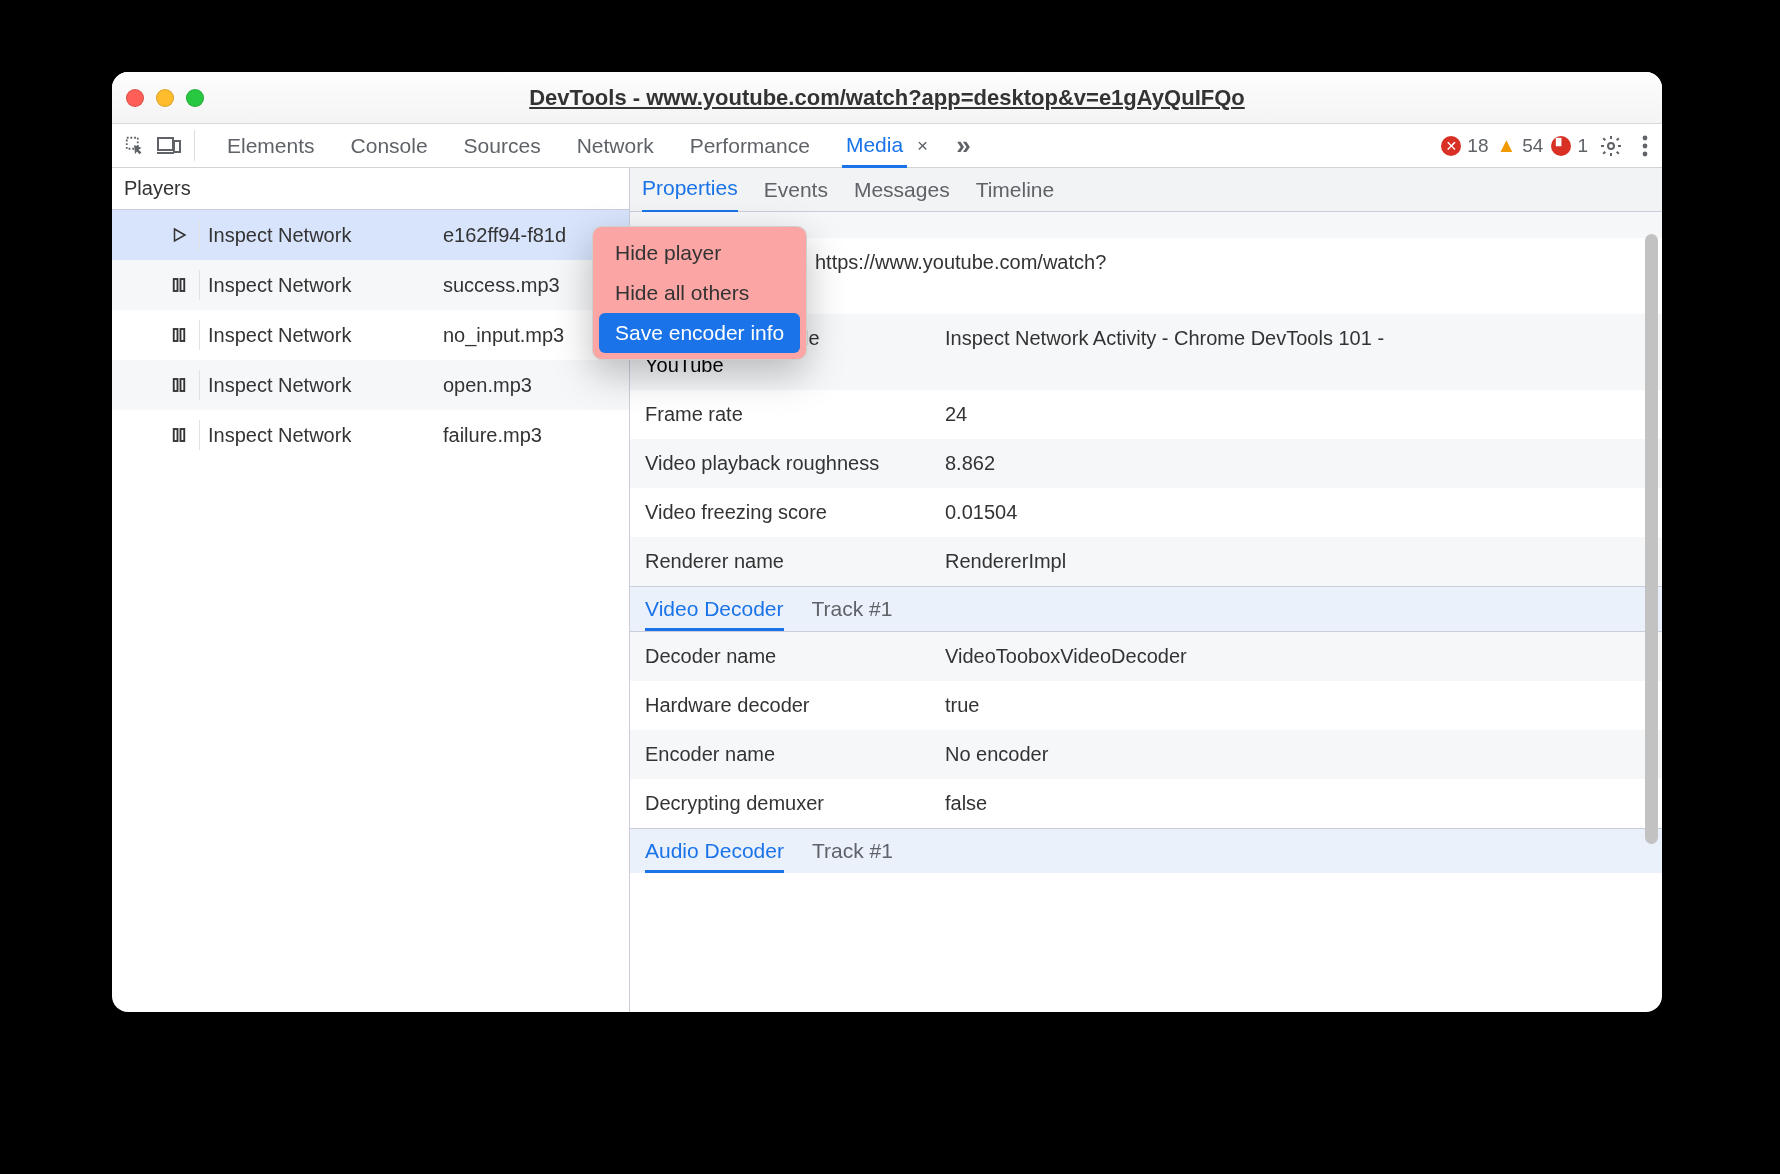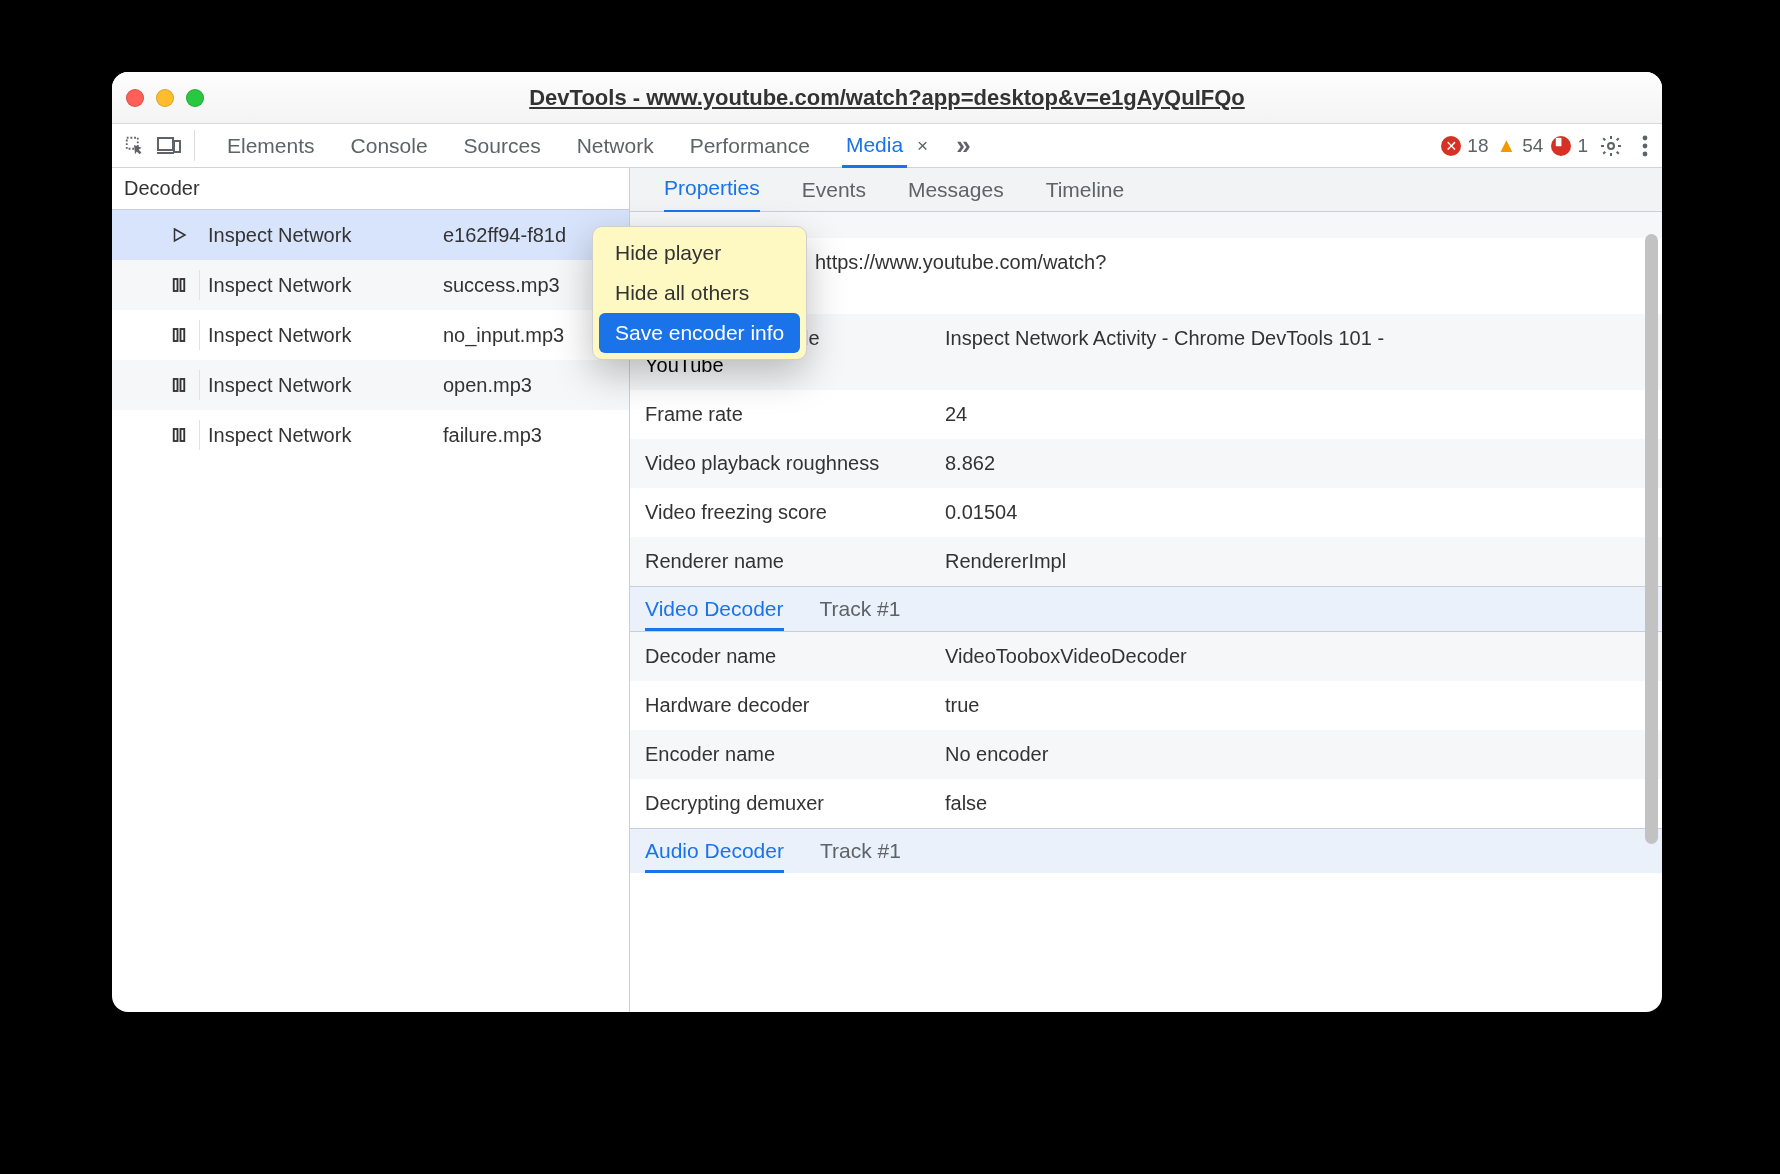--- a/index.html
+++ b/index.html
@@ -65,47 +65,47 @@
 .prow .ic svg { width:18px; height:18px; }
 .prow .sep { width:1px; align-self:stretch; margin:10px 8px 10px 0; background:#e2e2e2;}
 .prow .nm { width: 235px; }
 .prow .fn { flex:1; overflow:hidden; white-space:nowrap; text-overflow:ellipsis;}
 
 .right { flex:1; display:flex; flex-direction:column; position:relative;}
 .right-tabs {
   height: 44px;
   border-bottom: 1px solid #ccd;
   background: #f1f3f4;
-  display:flex; align-items:center; gap: 42px; padding-left: 34px;
+  display:flex; align-items:center; gap: 26px; padding-left: 12px;
   font-size: 21px; color:#5f6368;
 }
 .right-tabs .rtab.active { color:#1a73e8; border-bottom: 3px solid #1a73e8; padding-bottom:10px; margin-bottom:-10px;}
 .props { flex:1; overflow:auto; font-size: 20px;}
 .kv { display:flex; padding: 13px 15px; }
 .kv:nth-child(odd){ background:#f6f7f9; }
 .kv:nth-child(even){ background:#fff; }
 .kv .k { width: 300px; color:#333; }
 .kv .v { flex:1; color:#333; }
 .kv.wrap { flex-wrap: wrap; }
 .section-row {
   background:#eaf1fb !important;
   border-top: 1px solid #ccd; border-bottom:1px solid #ccd;
-  padding: 10px 15px; display:flex; gap: 36px; font-size: 21px;
+  padding: 10px 15px; display:flex; gap: 28px; font-size: 21px;
 }
 .section-row .stab.active { color:#1a73e8; border-bottom: 3px solid #1a73e8; padding-bottom:6px; margin-bottom:-10px;}
 .section-row .stab { color:#5f6368; }
 
 
 .win .vscroll { position:absolute; right:4px; top:60px; bottom:16px; width: 13px; }
 .win .vscroll .thumb { position:absolute; top:6px; width:13px; height: 610px; background:#c2c2c2; border-radius:7px; }
 
 
 .ctx {
   position:absolute;
-  background:#fef9c3;
+  background:#fca5a5;
   border:1px solid #cfcfcf;
   border-radius:10px;
   box-shadow: 0 14px 38px rgba(0,0,0,.25);
   padding: 6px;
   font-size: 21px; color:#333;
 }
 .ctx .mi { padding: 8px 16px; border-radius:6px; white-space:nowrap;}
 .ctx .mi.sel { background:#1a73e8; color:#fff;}
 </style>
 </head>
@@ -173,21 +173,21 @@
           <circle cx="3" cy="3" r="2.4"></circle>
           <circle cx="3" cy="11" r="2.4"></circle>
           <circle cx="3" cy="19" r="2.4"></circle>
         </svg>
     </div>
   </div>
 
   <div class="main">
 
     <div class="left">
-      <div class="left-head">Decoder</div>
+      <div class="left-head">Players</div>
       <div class="plist">
 
       <div class="prow sel">
             <span class="ic">
               <svg viewBox="0 0 24 24" fill="none" stroke="#333" stroke-width="2">
                 <polygon points="6,4 20,12 6,20" fill="none"></polygon>
               </svg>
             </span>
             <span class="sep"></span>
             <span class="nm">Inspect Network</span>

